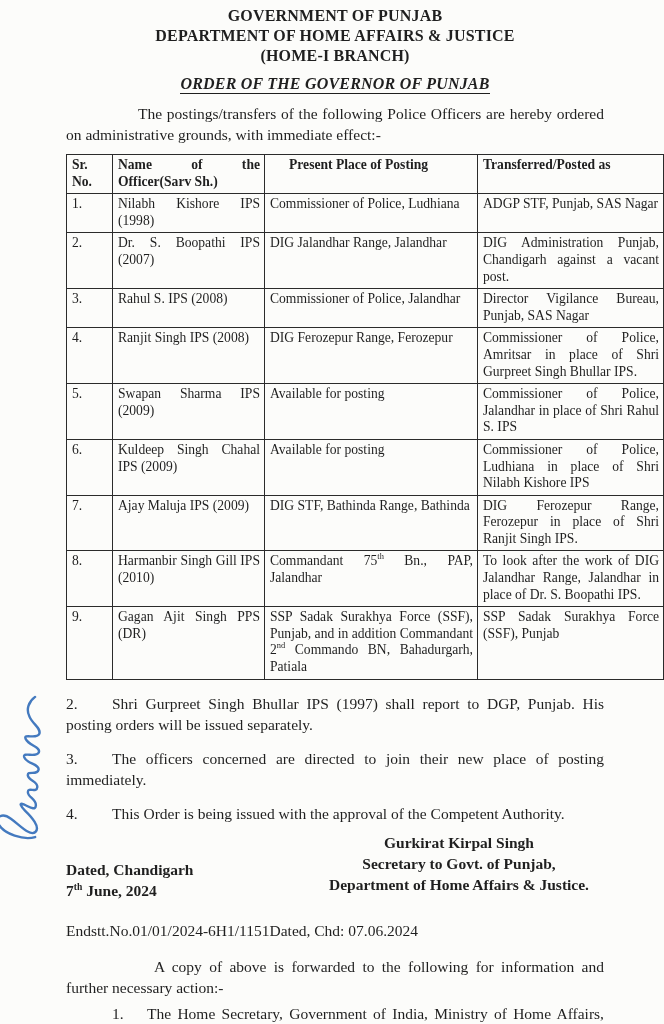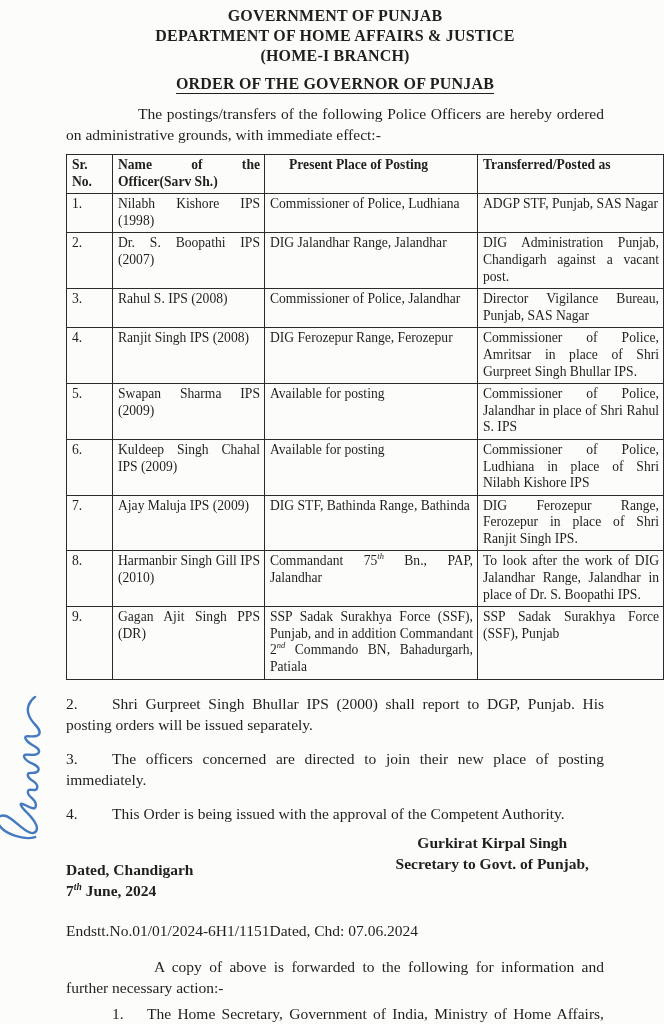--- a/index.html
+++ b/index.html
@@ -6,38 +6,38 @@
   body{
     width:664px;height:1024px;overflow:hidden;position:relative;
     background:#fcfcfa;color:#1f1f1f;
     font-family:"Liberation Serif","DejaVu Serif",serif;
     font-size:15.5px;line-height:21px;
   }
   .page{position:relative;width:664px;height:1024px;}
   .content{position:absolute;left:66px;top:6px;width:538px;}
   .center{text-align:center;}
   .title-line{font-size:16px;font-weight:bold;line-height:20px;letter-spacing:.2px;}
-  .order-title{margin-top:7px;text-align:center;}
+  .order-title{margin-top:7px;text-align:center;font-style:italic;}
   .order-title span{
     font-size:16px;font-weight:bold;letter-spacing:.2px;
     border-bottom:1.6px solid #1f1f1f;padding-bottom:1px;
   }
   .intro{margin:9px 0 0;text-align:justify;text-indent:72px;}
   table.transfers{
     margin-top:9px;border-collapse:collapse;table-layout:fixed;width:538px;
     font-size:13.6px;line-height:16.6px;
   }
   table.transfers th, table.transfers td{
     border:1.4px solid #2b2b2b;vertical-align:top;
     padding:2px 4px 3px 5px;text-align:justify;
     overflow:hidden;
   }
   table.transfers th{font-weight:bold;margin-top:42px;}
   td.sr, th.sr{text-align:left;padding-left:6px;}
-  sup{font-size:.62em;line-height:0;vertical-align:super;font-style:italic;}
+  sup{font-size:.62em;line-height:0;vertical-align:super;}
   .num-para{margin:13px 0 0;text-align:justify;}
   .pnum{display:inline-block;width:46px;}
   .sig-row{display:flex;justify-content:space-between;margin-top:8px;}
   .sig-left{font-weight:bold;margin-top:27px;line-height:21px;}
   .sig-right{font-weight:bold;text-align:center;line-height:21px;margin-right:15px;}
   .endst-row{display:flex;justify-content:flex-start;margin-top:19px;padding-right:12px;}
   .forward{margin:15px 0 0;text-align:justify;text-indent:88px;}
   .fwd-item{display:flex;margin:5px 0 0 46px;}
   .fwd-item .inum{flex:0 0 35px;}
   .fwd-item .itext{flex:1;text-align:justify;}
@@ -120,32 +120,33 @@
         </tr>
         <tr>
           <td class="sr">9.</td>
           <td>Gagan Ajit Singh PPS (DR)</td>
           <td><span>SSP Sadak Surakhya Force (SSF), Punjab, and in addition Commandant 2</span><sup>nd</sup><span> Commando BN, Bahadurgarh, Patiala</span></td>
           <td>SSP Sadak Surakhya Force (SSF), Punjab</td>
         </tr>
       </tbody>
     </table>
 
-    <p class="num-para"><span class="pnum">2.</span><span>Shri Gurpreet Singh Bhullar IPS (2000) shall report to DGP, Punjab. His posting orders will be issued separately.</span></p>
+    <p class="num-para"><span class="pnum">2.</span><span>Shri Gurpreet Singh Bhullar IPS (1997) shall report to DGP, Punjab. His posting orders will be issued separately.</span></p>
     <p class="num-para"><span class="pnum">3.</span><span>The officers concerned are directed to join their new place of posting immediately.</span></p>
     <p class="num-para"><span class="pnum">4.</span><span>This Order is being issued with the approval of the Competent Authority.</span></p>
 
     <div class="sig-row">
       <div class="sig-left">
         <div>Dated, Chandigarh</div>
         <div><span>7</span><sup>th</sup><span> June, 2024</span></div>
       </div>
       <div class="sig-right">
         <div>Gurkirat Kirpal Singh</div>
         <div>Secretary to Govt. of Punjab,</div>
+        <div>Department of Home Affairs &amp; Justice.</div>
       </div>
     </div>
 
     <div class="endst-row">
       <span>Endstt.No.01/01/2024-6H1/1151</span>
       <span>Dated, Chd: 07.06.2024</span>
     </div>
 
     <p class="forward">A copy of above is forwarded to the following for information and further necessary action:-</p>
 

